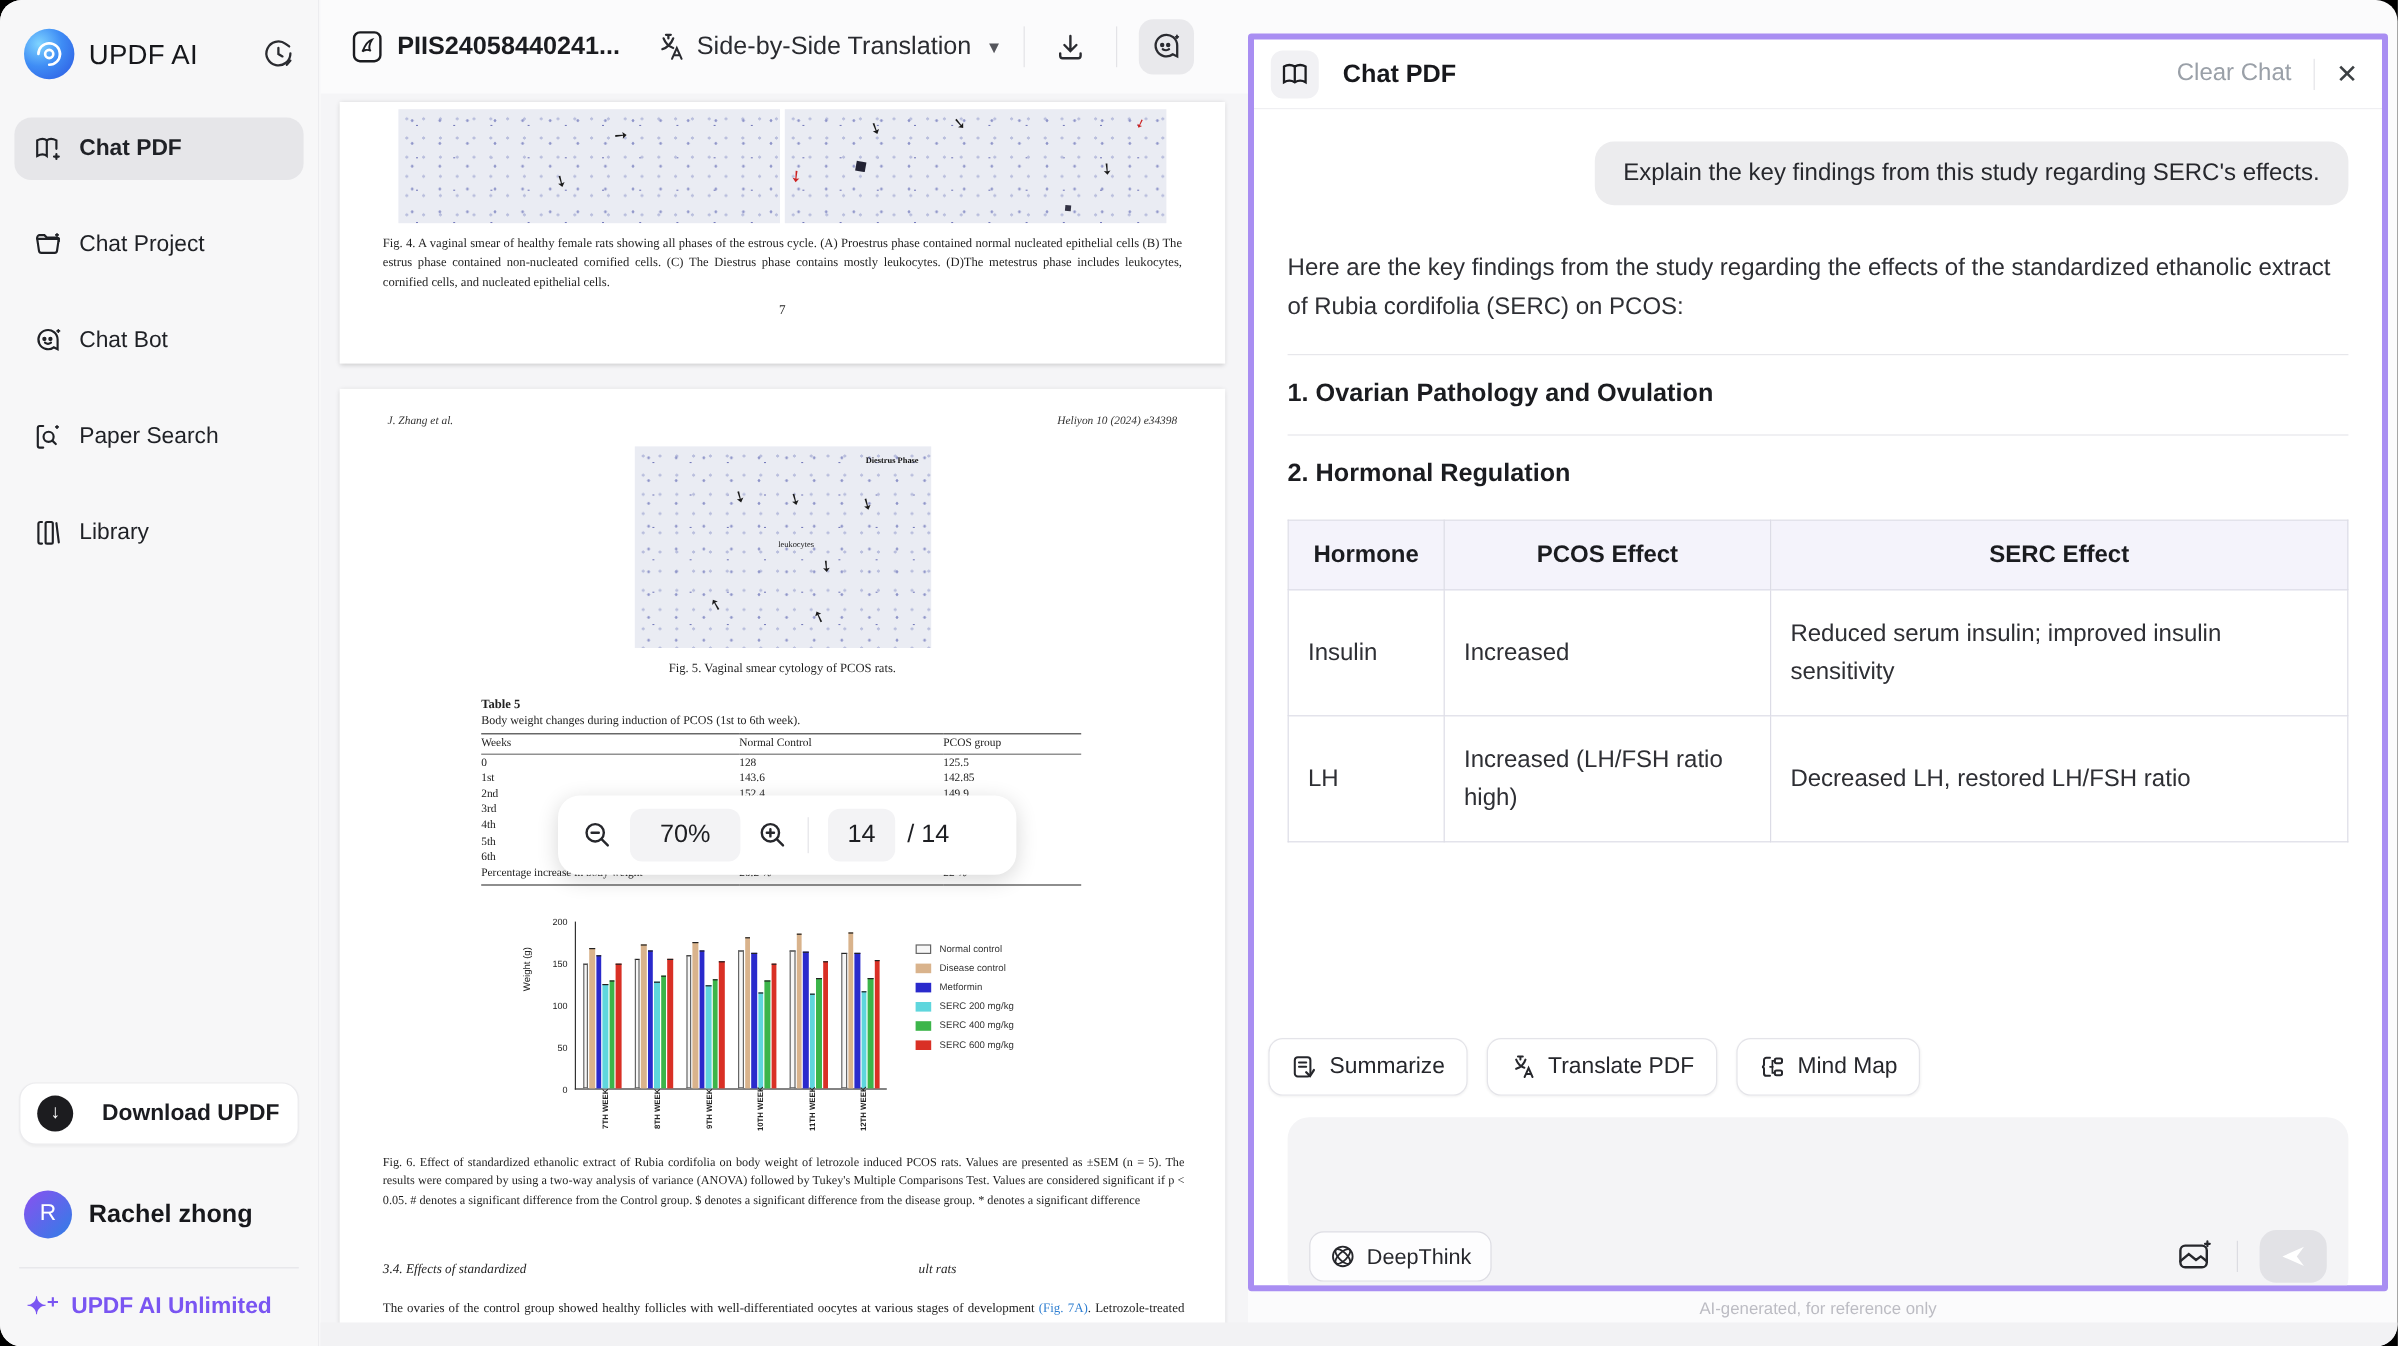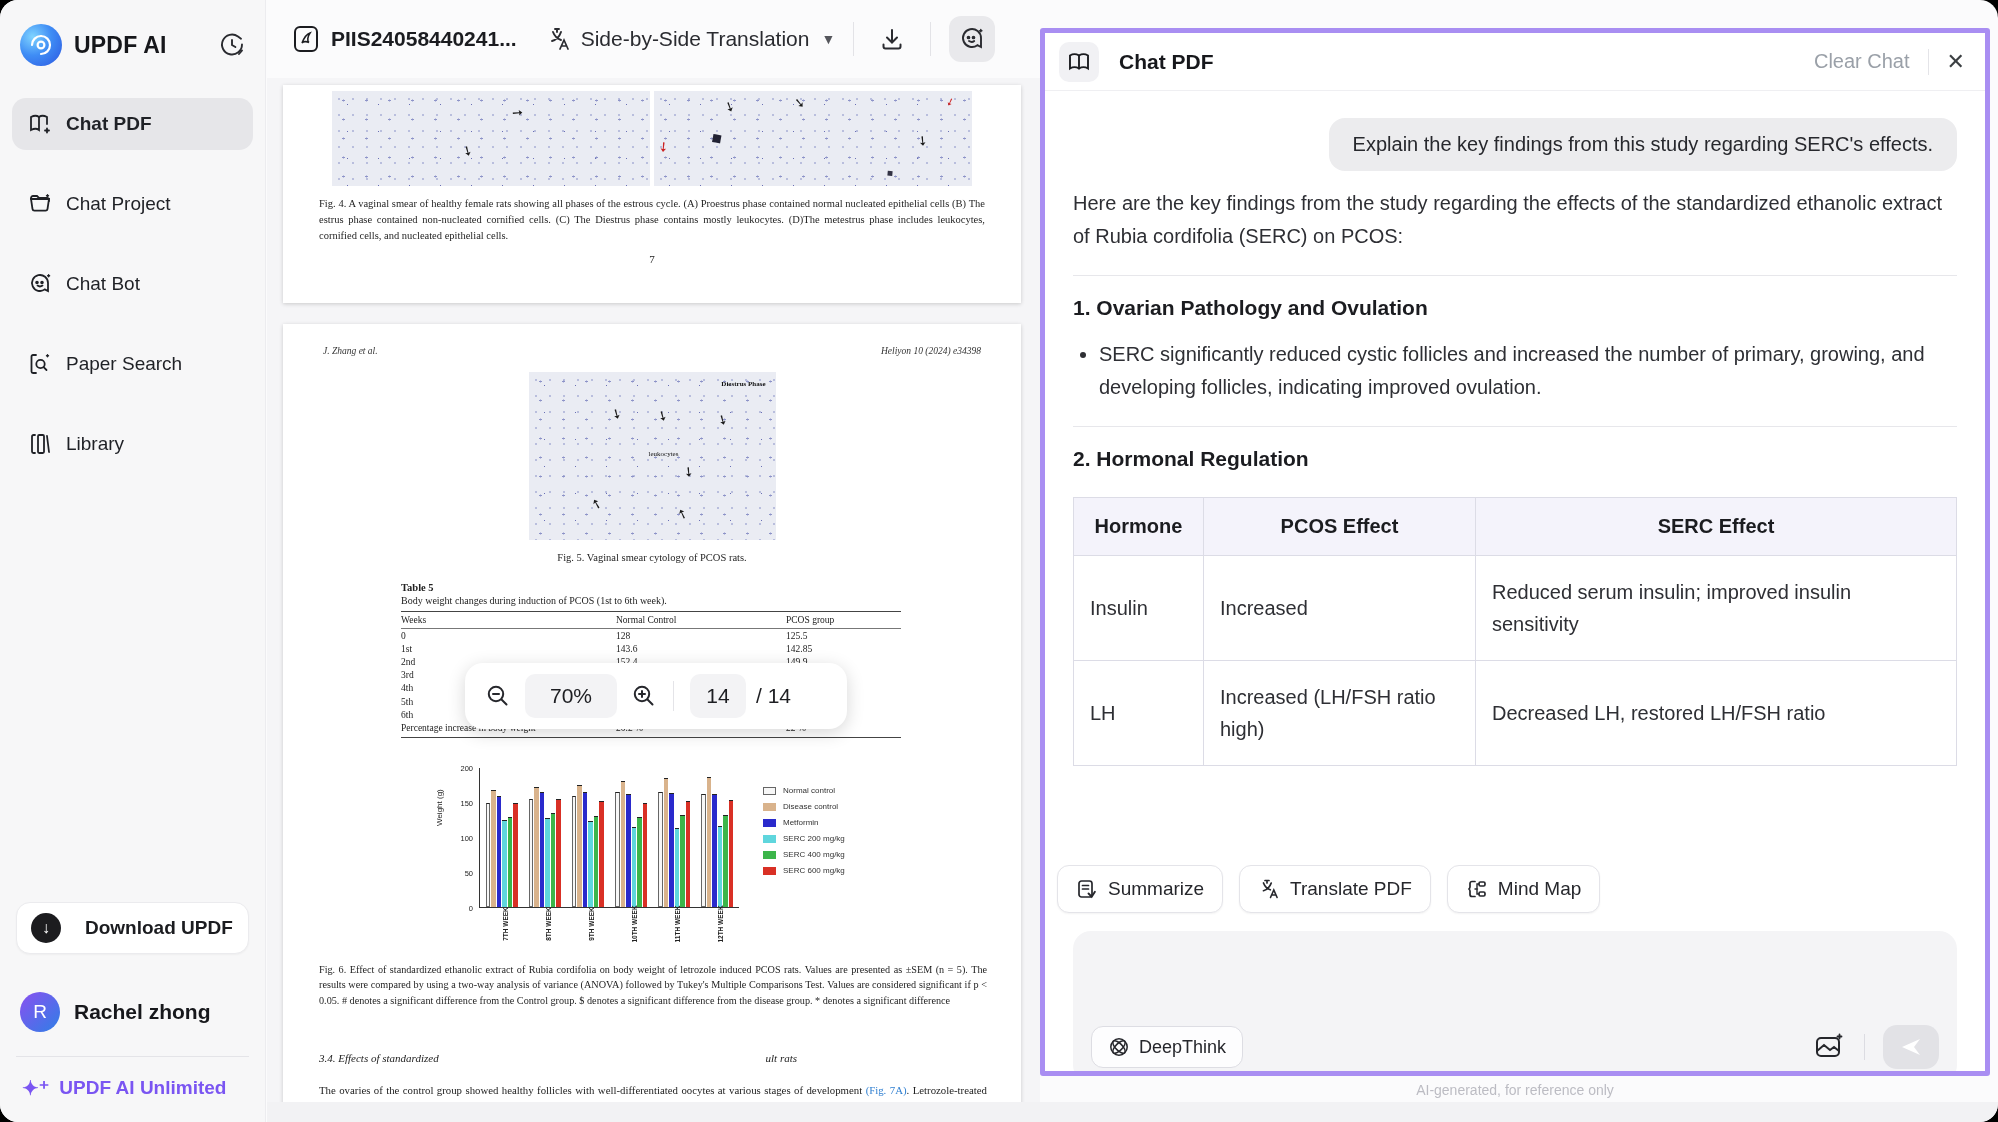--- a/index.html
+++ b/index.html
@@ -3,21 +3,21 @@
 <meta charset="utf-8">
 <style>
   * { margin:0; padding:0; box-sizing:border-box; }
   html,body { width:1998px; height:1122px; background:#000; font-family:"Liberation Sans", sans-serif; }
   .window { position:absolute; inset:0; background:#fbfbfc; border-radius:18px; overflow:hidden; }
 
   
   .sidebar { position:absolute; left:0; top:0; width:266px; height:100%; background:#f7f7f8; border-right:1px solid #ececef; }
   .logo-row { position:absolute; left:20px; top:24px; right:16px; display:flex; align-items:center; }
   .logo-badge { width:42px; height:42px; border-radius:50%; background:radial-gradient(circle at 30% 30%, #7fd4ff 0%, #3f8df5 45%, #2b55e0 100%); display:flex; align-items:center; justify-content:center; }
-  .logo-text { font-size:23px; font-weight:bold; color:#16171b; margin-left:12px; letter-spacing:.2px; }
+  .logo-text { font-size:23px; font-weight:normal; color:#16171b; margin-left:12px; letter-spacing:.2px; }
   .history-btn { margin-left:auto; width:34px; height:34px; display:flex; align-items:center; justify-content:center; cursor:pointer; }
   .nav { position:absolute; top:98px; left:12px; right:12px; }
   .nav-item { display:flex; align-items:center; height:52px; padding:0 16px; border-radius:14px; margin-bottom:28px; font-size:19px; color:#1f2126; cursor:pointer; }
   .nav-item.active { background:#e6e6e9; font-weight:bold; }
   .nav-item .nicon { width:24px; height:24px; margin-right:14px; flex:0 0 auto; }
   .dl-btn { position:absolute; left:16px; right:16px; top:902px; height:52px; background:#fff; border:1px solid #ebebee; border-radius:14px; box-shadow:0 1px 2px rgba(0,0,0,.04); display:flex; align-items:center; padding:0 14px; cursor:pointer; }
   .dl-circle { width:30px; height:30px; border-radius:50%; background:#1c1c1f; color:#fff; display:flex; align-items:center; justify-content:center; font-size:16px; }
   .dl-label { font-size:19px; font-weight:bold; color:#1b1c20; margin-left:24px; }
   .user-row { position:absolute; left:20px; top:992px; display:flex; align-items:center; cursor:pointer; }
   .avatar { width:40px; height:40px; border-radius:50%; background:linear-gradient(135deg,#8a50f0 0%, #2f7fe6 100%); color:#fff; font-size:19px; display:flex; align-items:center; justify-content:center; }
@@ -92,21 +92,21 @@
   
   .panel { position:absolute; left:1040px; top:28px; width:950px; height:1048px; background:#fff; border:5px solid #a98ef2; border-radius:3px; overflow:hidden; }
   .panel-head { height:58px; display:flex; align-items:center; padding:0 20px 0 14px; border-bottom:1px solid #efeff2; }
   .book-pill { width:40px; height:40px; background:#f1f1f4; border-radius:10px; display:flex; align-items:center; justify-content:center; cursor:pointer; }
   .panel-title { font-size:21px; font-weight:bold; color:#17181c; margin-left:20px; }
   .clear-chat { margin-left:auto; font-size:20px; color:#9aa0a8; cursor:pointer; }
   .head-div { width:1px; height:26px; background:#e4e4e8; margin:0 18px; }
   .close-x { font-size:22px; color:#3c4043; cursor:pointer; }
   .chat-body { position:absolute; top:59px; bottom:0; left:0; right:0; padding:26px 28px 0 28px; overflow:hidden; }
   .bubble { background:#ececee; border-radius:16px; padding:15px 24px; font-size:20px; color:#27282d; float:right; max-width:760px; }
-  .ai-text { clear:both; padding-top:16px; font-size:20px; color:#2e2f34; line-height:1.65; }
+  .ai-text { clear:both; padding-top:36px; font-size:20px; color:#2e2f34; line-height:1.65; }
   .hr { border:none; border-top:1px solid #e7e7eb; margin:22px 0 20px 0; }
   .sec-head { font-size:21px; font-weight:bold; color:#1b1c20; }
   .ai-bullets { margin:18px 0 0 26px; font-size:20px; color:#2e2f34; line-height:1.65; }
   .chat-table { width:100%; border-collapse:collapse; margin-top:26px; }
   .chat-table th { background:#f4f3fb; border:1px solid #dcdce6; font-size:20px; font-weight:bold; color:#1b1c20; padding:17px 12px; }
   .chat-table td { border:1px solid #dcdce6; font-size:20px; color:#2e2f34; padding:20px 16px; line-height:1.6; vertical-align:middle; }
   .chat-table th:nth-child(1){ width:130px; } .chat-table th:nth-child(2){ width:272px; }
   .quick-row { position:absolute; left:12px; top:832px; display:flex; gap:16px; z-index:5; }
   .qbtn { display:flex; align-items:center; gap:10px; background:#fff; border:1px solid #e4e4e9; box-shadow:0 1px 2px rgba(0,0,0,.05); border-radius:12px; height:48px; padding:0 18px; font-size:19px; color:#26272c; cursor:pointer; }
   .inputbox { position:absolute; left:28px; right:28px; top:898px; height:152px; background:#f4f4f6; border-radius:18px; padding:20px 22px; z-index:4; }
@@ -485,23 +485,20 @@
       <div class="clear-chat">Clear Chat</div>
       <div class="head-div"></div>
       <div class="close-x">✕</div>
     </div>
 
     <div class="chat-body">
       <div class="bubble">Explain the key findings from this study regarding SERC's effects.</div>
       <div class="ai-text">Here are the key findings from the study regarding the effects of the standardized ethanolic extract of Rubia cordifolia (SERC) on PCOS:</div>
       <hr class="hr">
       <div class="sec-head">1. Ovarian Pathology and Ovulation</div>
-      <ul class="ai-bullets">
-          <li>SERC significantly reduced cystic follicles and increased the number of primary, growing, and developing follicles, indicating improved ovulation.</li>
-        </ul>
       <hr class="hr">
       <div class="sec-head">2. Hormonal Regulation</div>
       <table class="chat-table">
         <thead>
             <tr>
           <th>Hormone</th>
           <th>PCOS Effect</th>
           <th>SERC Effect</th>
         </tr>
           </thead>

